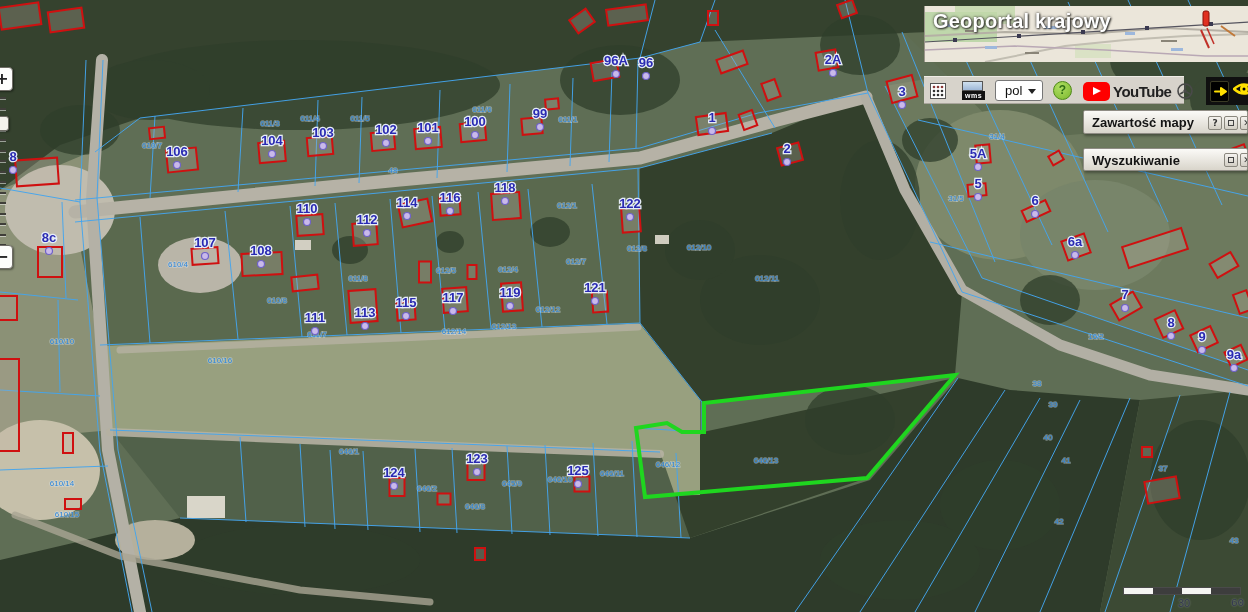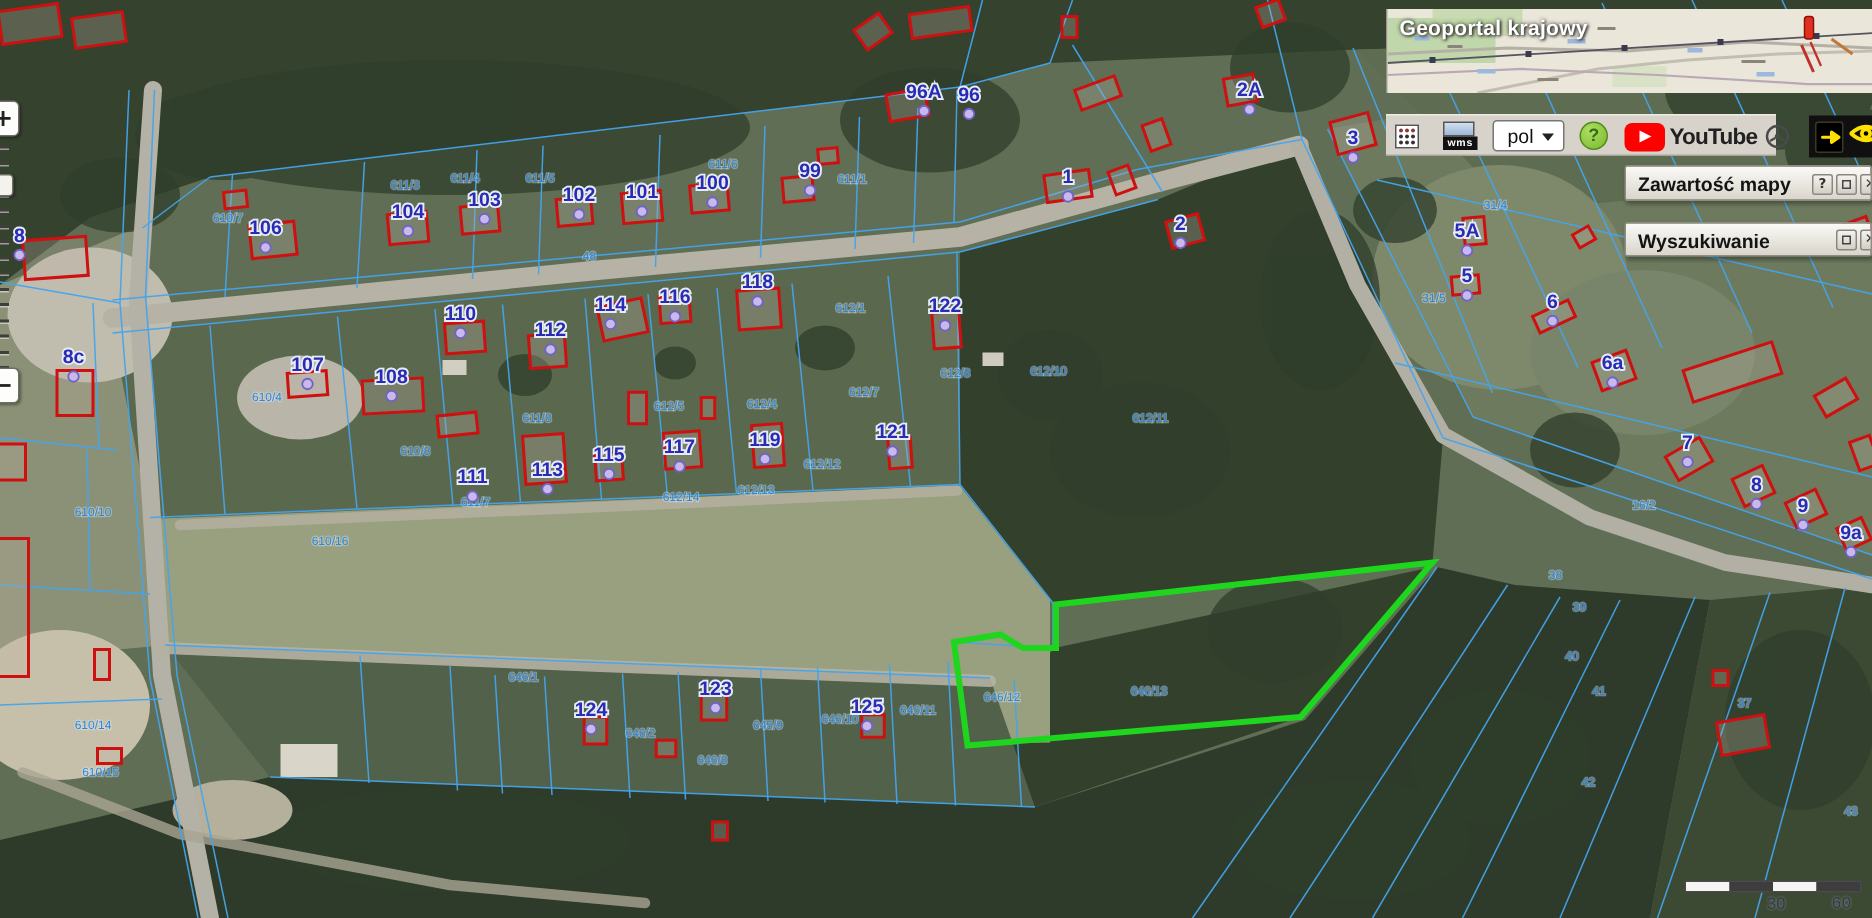--- a/index.html
+++ b/index.html
@@ -23,21 +23,21 @@
   .zoombtn{position:absolute;width:22px;height:24px;left:-9px;background:#fdfdfb;border:1px solid #6f6d66;
            border-radius:4px;color:#222;font:bold 16px/22px "DejaVu Sans",sans-serif;text-align:center;
            box-shadow:1px 1px 2px rgba(0,0,0,.4);cursor:pointer;}
   .zoomtick{position:absolute;left:0;width:6px;height:2px;background:#3f3e39;box-shadow:0 1px 0 rgba(255,255,255,.5);}
   .zoomhandle{position:absolute;left:-4px;top:116px;width:13px;height:15px;background:#f4f2ec;
               border:1px solid #6f6d66;border-radius:3px;box-shadow:1px 1px 2px rgba(0,0,0,.4);cursor:pointer;}
 
   
   .minimap{position:absolute;left:924px;top:6px;width:324px;height:56px;overflow:hidden;
            border-left:1px solid #9a958a;background:#ebe6da;}
-  .minimap-title{position:absolute;left:8px;top:4px;color:#fff;font-weight:bold;font-size:14px;
+  .minimap-title{position:absolute;left:8px;top:4px;color:#fff;font-weight:bold;font-size:20px;
                  text-shadow:1px 1px 2px #31302c, 0 0 3px #31302c;letter-spacing:.2px;}
 
   
   .toolbar{position:absolute;left:924px;top:76px;width:260px;height:28px;background:#d7d3cb;
            border-top:1px solid #efece6;border-bottom:1px solid #a9a59c;}
   .tb-grid{position:absolute;left:6px;top:6px;width:16px;height:16px;background:#fff;
            border:1px solid #555;cursor:pointer;}
   .tb-wms{position:absolute;left:38px;top:4px;width:23px;height:20px;cursor:pointer;}
   .tb-wms .scr{width:21px;height:10px;background:linear-gradient(#cfe0ef,#9fb8d8);border:1px solid #555;}
   .tb-wms .lbl{width:23px;height:9px;background:#111;color:#fff;font:bold 7px/9px "Liberation Sans",sans-serif;
@@ -543,16 +543,16 @@
     </div>
     <div class="pbtn" style="left:156px;top:4px;">✕</div>
   </div>
 
   <div class="scalebar">
     <span style="width:29px;background:#f5f5f2;"></span>
     <span style="width:29px;background:#3d3d3d;"></span>
     <span style="width:29px;background:#f5f5f2;"></span>
     <span style="width:29px;background:#3d3d3d;"></span>
     <span class="sb-label" style="left:54px;">30</span>
-    <span class="sb-label" style="left:97px;font-family:Liberation Mono, monospace;">60</span>
+    <span class="sb-label" style="left:107px;font-family:Liberation Mono, monospace;">60</span>
   </div>
 
 </div>
 
 </body></html>

